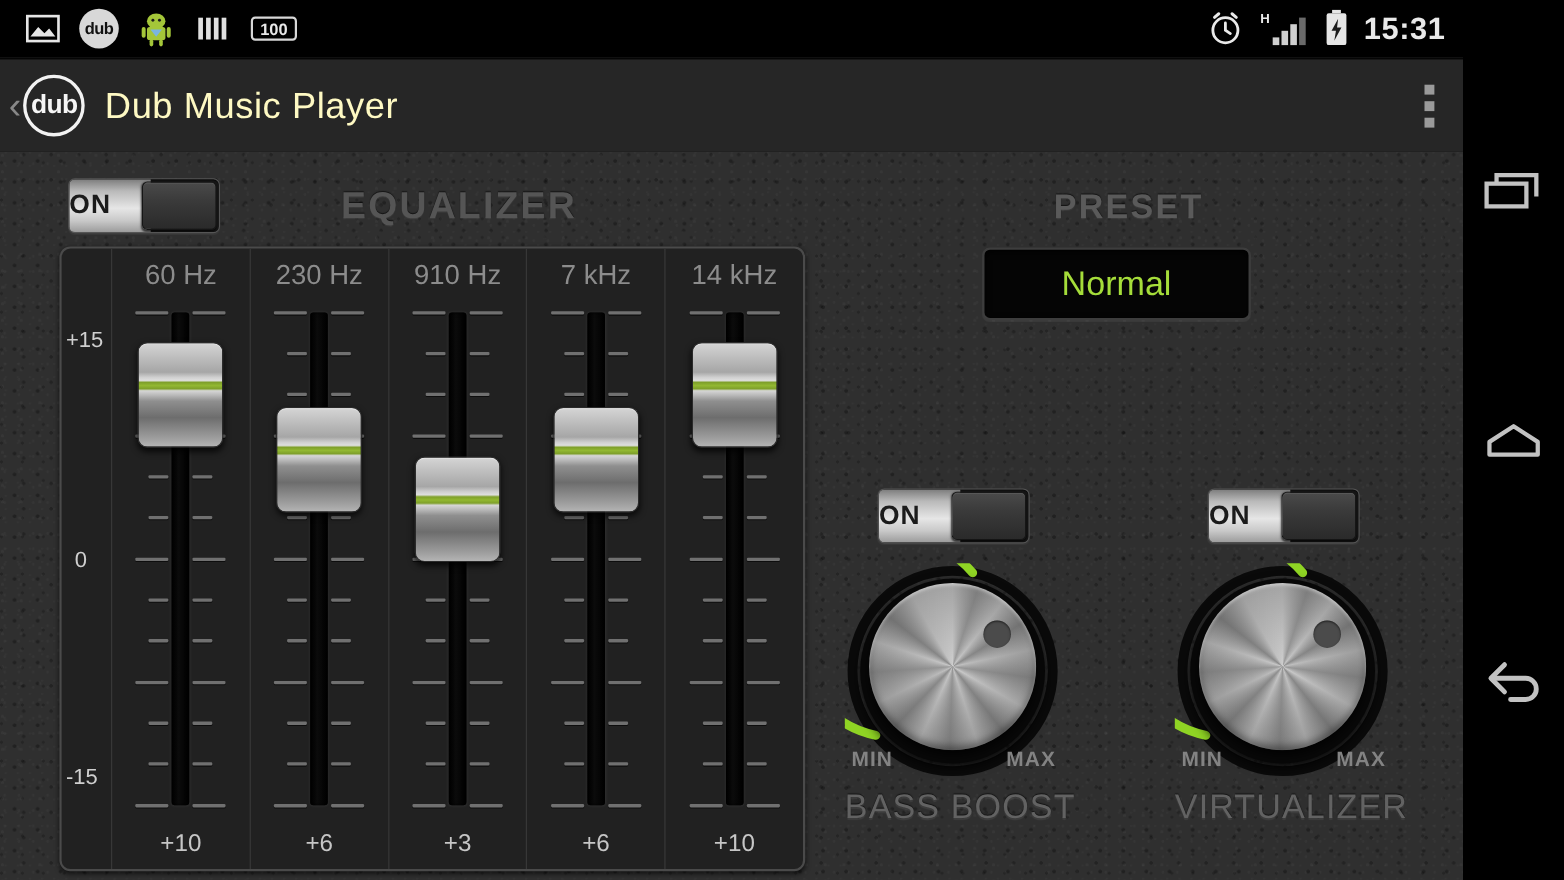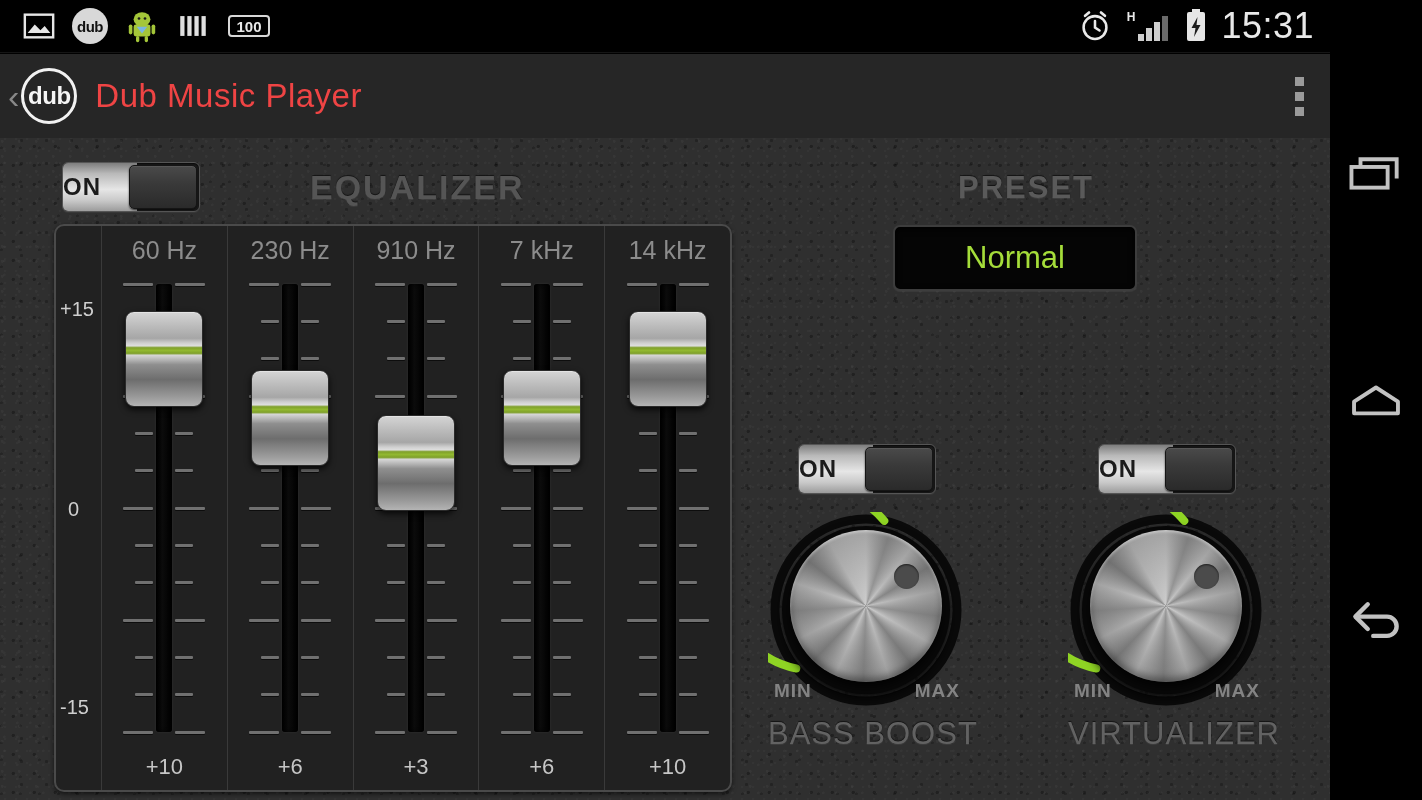--- a/index.html
+++ b/index.html
@@ -18,35 +18,35 @@
     border-bottom:1px solid #161616;
   }
   .sb-left { display:flex; align-items:center; gap:16px; padding-left:22px; }
   .sb-right { margin-left:auto; display:flex; align-items:center; gap:12px; padding-right:16px; }
   .sb-ico { display:block; }
   .dubcircle {
     width:36px;height:36px;border-radius:50%;background:#d8d8d8;
     display:flex;align-items:center;justify-content:center;
     font-size:15px;font-weight:bold;color:#111;letter-spacing:-0.5px;
   }
-  .clock-txt { color:#e9e9e9; font-size:36px; letter-spacing:0.5px; font-weight:400; }
+  .clock-txt { color:#e9e9e9; font-size:28px; letter-spacing:0.5px; font-weight:700; }
 
   
   .actionbar {
     position:absolute; left:0; top:54px; width:1330px; height:84px;
     background:#262626; display:flex; align-items:center;
     box-shadow: 0 2px 3px rgba(0,0,0,.6);
   }
   .backchev { color:#888; font-size:34px; margin-left:8px; margin-right:2px; line-height:1;}
   .applogo {
     width:56px;height:56px;border-radius:50%;
     border:3px solid #f2f2f2; display:flex;align-items:center;justify-content:center;
     color:#f5f5f5; font-size:24px; font-weight:bold; letter-spacing:-0.5px;
   }
-  .apptitle { color:#ef4444; font-size:33px; margin-left:18px; font-weight:300; letter-spacing:0.5px;}
+  .apptitle { color:#fef9c3; font-size:33px; margin-left:18px; font-weight:300; letter-spacing:0.5px;}
   .overflow { margin-left:auto; margin-right:26px; display:flex; flex-direction:column; gap:6px; }
   .overflow i { display:block; width:9px;height:9px;background:#9a9a9a; }
 
   
   .body-area {
     position:absolute; left:0; top:138px; width:1330px; height:662px;
     background-color:#2f2f2f;
     background-image:
       radial-gradient(circle at 13% 22%, rgba(255,255,255,.035) 0 1.2px, transparent 1.6px),
       radial-gradient(circle at 63% 44%, rgba(0,0,0,.30) 0 1.4px, transparent 1.9px),

